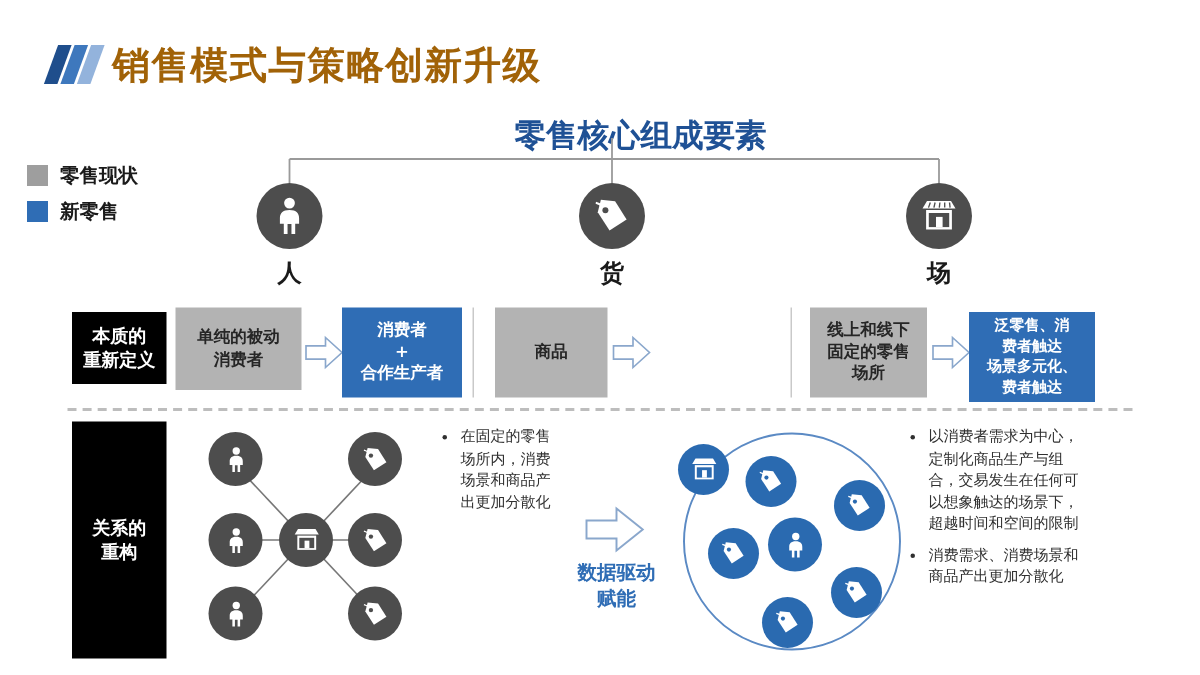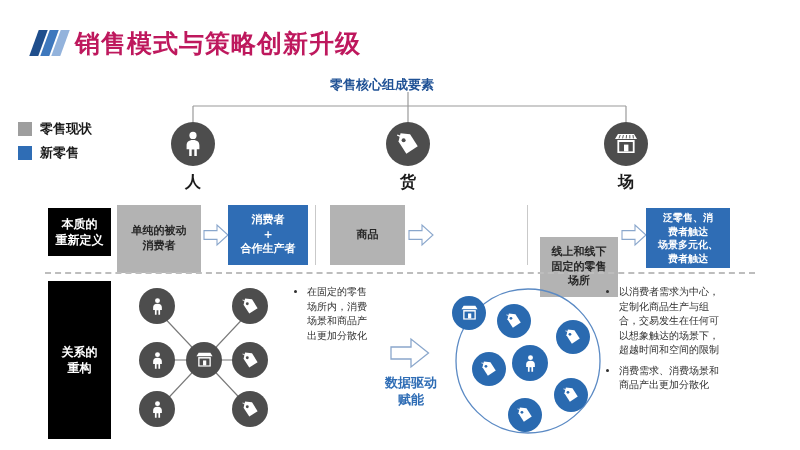--- a/index.html
+++ b/index.html
@@ -13,33 +13,33 @@
   .slide{position:relative;width:800px;height:450px;overflow:hidden;}
 
   
   .title-row{position:absolute;left:34px;top:30px;display:flex;align-items:center;gap:10px;}
   .slashes{display:flex;gap:2px;}
   .slash{width:9px;height:26px;transform:skewX(-20deg);}
   .s1{background:#1f4e8c;}
   .s2{background:#3e78bd;}
   .s3{background:#93b3dc;}
   .title-text{
-    font-size:25px;font-weight:bold;color:#be185d;letter-spacing:1px;
+    font-size:25px;font-weight:bold;color:#a16207;letter-spacing:1px;
     line-height:1;white-space:nowrap;
   }
   .subtitle{
-    position:absolute;left:330px;top:76px;
-    font-size:13px;font-weight:bold;color:#1f5195;white-space:nowrap;
+    position:absolute;left:343px;top:76px;
+    font-size:21px;font-weight:bold;color:#1f5195;white-space:nowrap;
   }
 
   
   .tree{position:absolute;left:0;top:92px;width:800px;height:40px;}
 
   
-  .legend{position:absolute;left:18px;top:120px;}
+  .legend{position:absolute;left:18px;top:108px;}
   .legend-row{display:flex;align-items:center;gap:8px;margin-bottom:6px;}
   .sw{width:14px;height:14px;}
   .sw-gray{background:#9e9e9e;}
   .sw-blue{background:#2f6db5;}
   .legend-label{font-size:13px;color:#1a1a1a;font-weight:bold;white-space:nowrap;}
 
   
   .node{position:absolute;text-align:center;}
   .node-circle{
     width:44px;height:44px;border-radius:50%;background:#4d4d4d;
@@ -157,21 +157,21 @@
       </svg>
     </div>
     <div class="node-label">场</div>
   </div>
 
   <div class="rowbox box-black" style="left:48px;top:188px;width:63px;height:48px;flex-direction:column;margin-top:20px;">
     <span>本质的</span>
     <span>重新定义</span>
   </div>
 
-  <div class="rowbox box-gray" style="left:117px;top:205px;width:84px;height:68px;flex-direction:column;">
+  <div class="rowbox box-gray" style="left:117px;top:205px;width:84px;height:55px;flex-direction:column;">
     <span>单纯的被动</span>
     <span>消费者</span>
   </div>
   <svg style="position:absolute;left:203px;top:222px;" width="26" height="26" viewBox="0 0 26 26">
     <path d="M1 8.6 L14 8.6 L14 3 L25 13 L14 23 L14 17.4 L1 17.4 Z" fill="#ffffff" stroke="#8aa7cc" stroke-width="1.1"></path>
   </svg>
   <div class="rowbox box-blue" style="left:228px;top:205px;width:80px;height:60px;flex-direction:column;">
     <span>消费者</span>
     <span>+</span>
     <span>合作生产者</span>
@@ -181,21 +181,21 @@
 
   <div class="rowbox box-gray" style="left:330px;top:205px;width:75px;height:60px;">
     <span>商品</span>
   </div>
   <svg style="position:absolute;left:408px;top:222px;" width="26" height="26" viewBox="0 0 26 26">
     <path d="M1 8.6 L14 8.6 L14 3 L25 13 L14 23 L14 17.4 L1 17.4 Z" fill="#ffffff" stroke="#8aa7cc" stroke-width="1.1"></path>
   </svg>
 
   <div class="vdiv" style="left:527px;top:205px;height:60px;"></div>
 
-  <div class="rowbox box-gray" style="left:540px;top:205px;width:78px;height:60px;flex-direction:column;margin-top:32px;">
+  <div class="rowbox box-gray" style="left:540px;top:205px;width:78px;height:60px;flex-direction:column;">
     <span>线上和线下</span>
     <span>固定的零售</span>
     <span>场所</span>
   </div>
   <svg style="position:absolute;left:621px;top:222px;" width="26" height="26" viewBox="0 0 26 26">
     <path d="M1 8.6 L14 8.6 L14 3 L25 13 L14 23 L14 17.4 L1 17.4 Z" fill="#ffffff" stroke="#8aa7cc" stroke-width="1.1"></path>
   </svg>
   <div class="rowbox box-blue" style="left:646px;top:208px;width:84px;height:60px;flex-direction:column;font-size:10px;">
     <span>泛零售、消</span>
     <span>费者触达</span>

